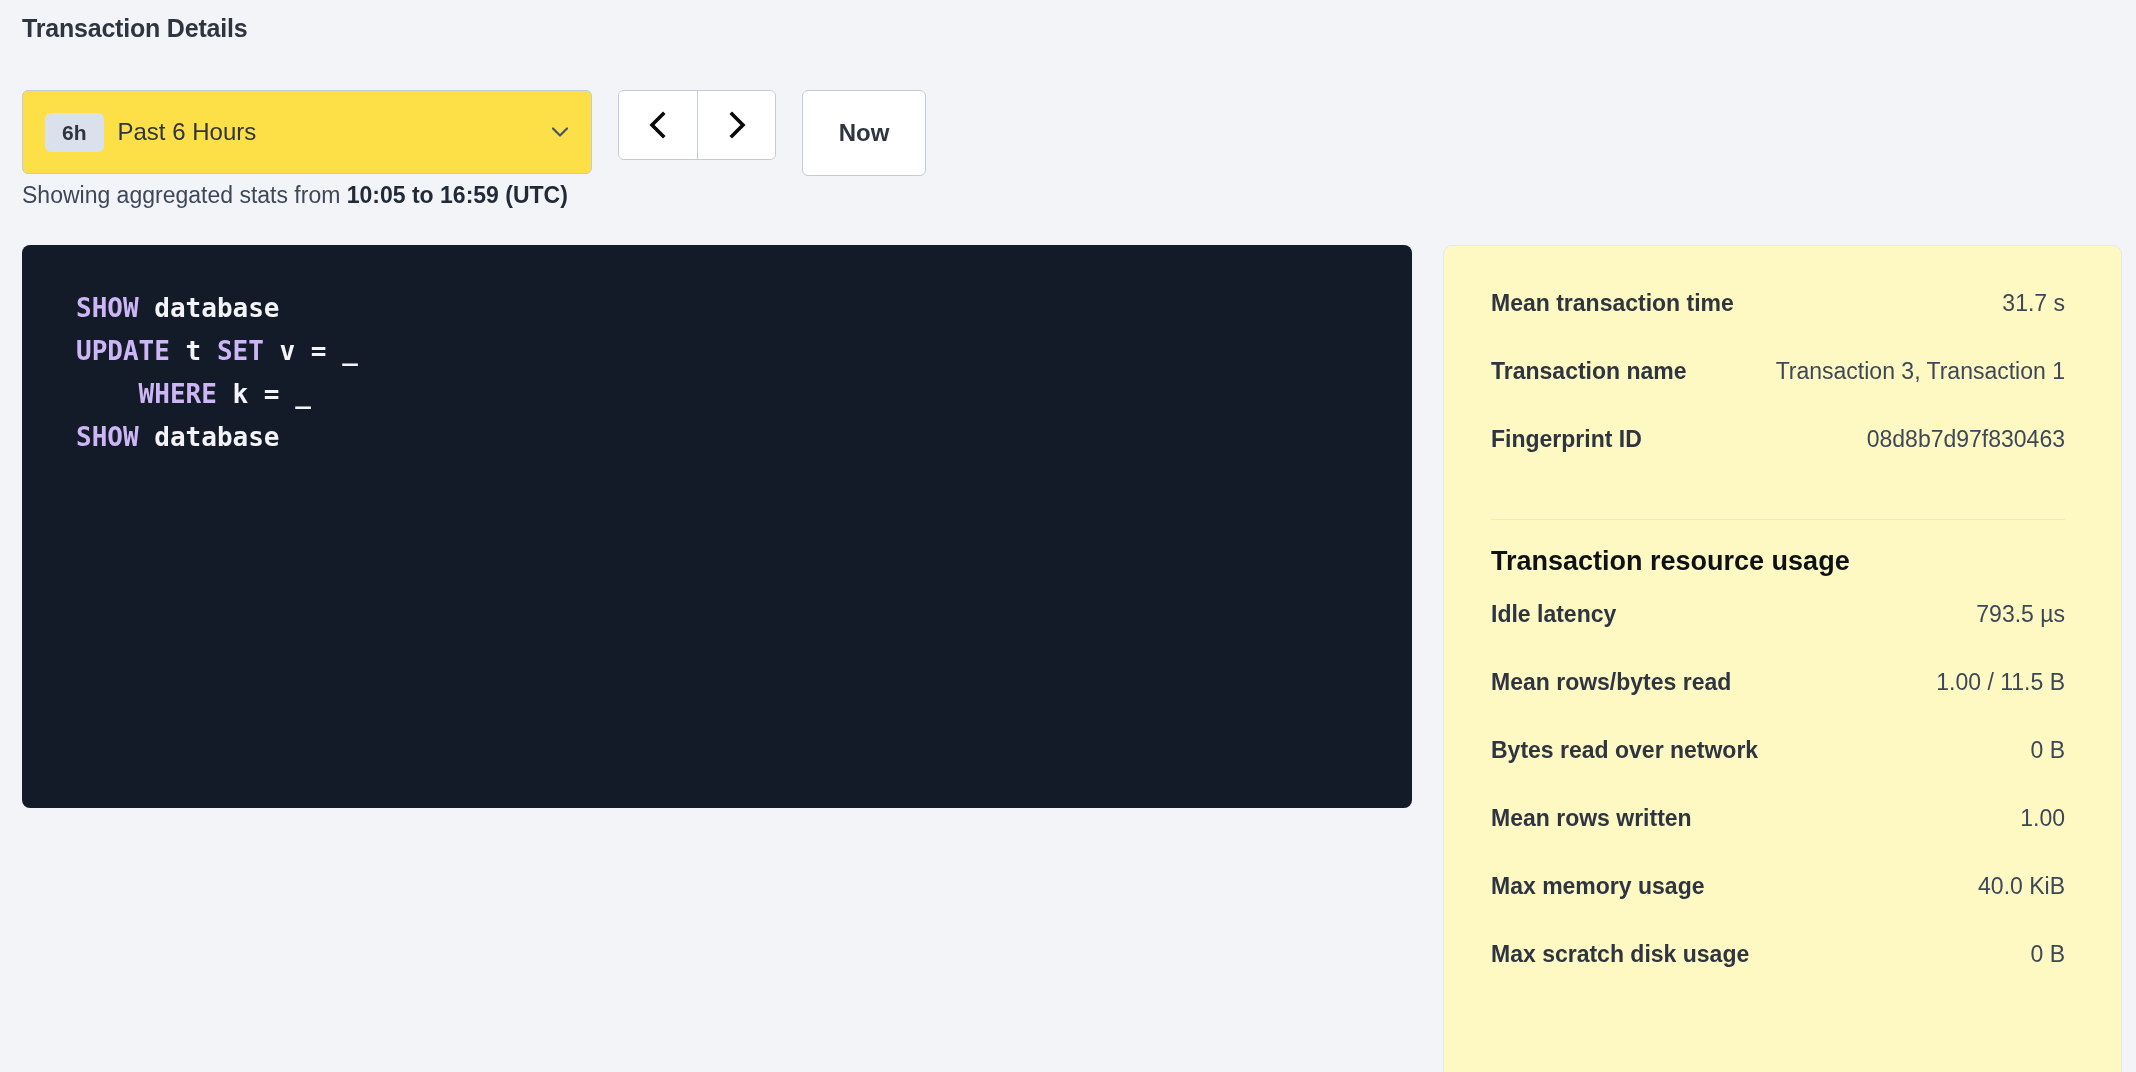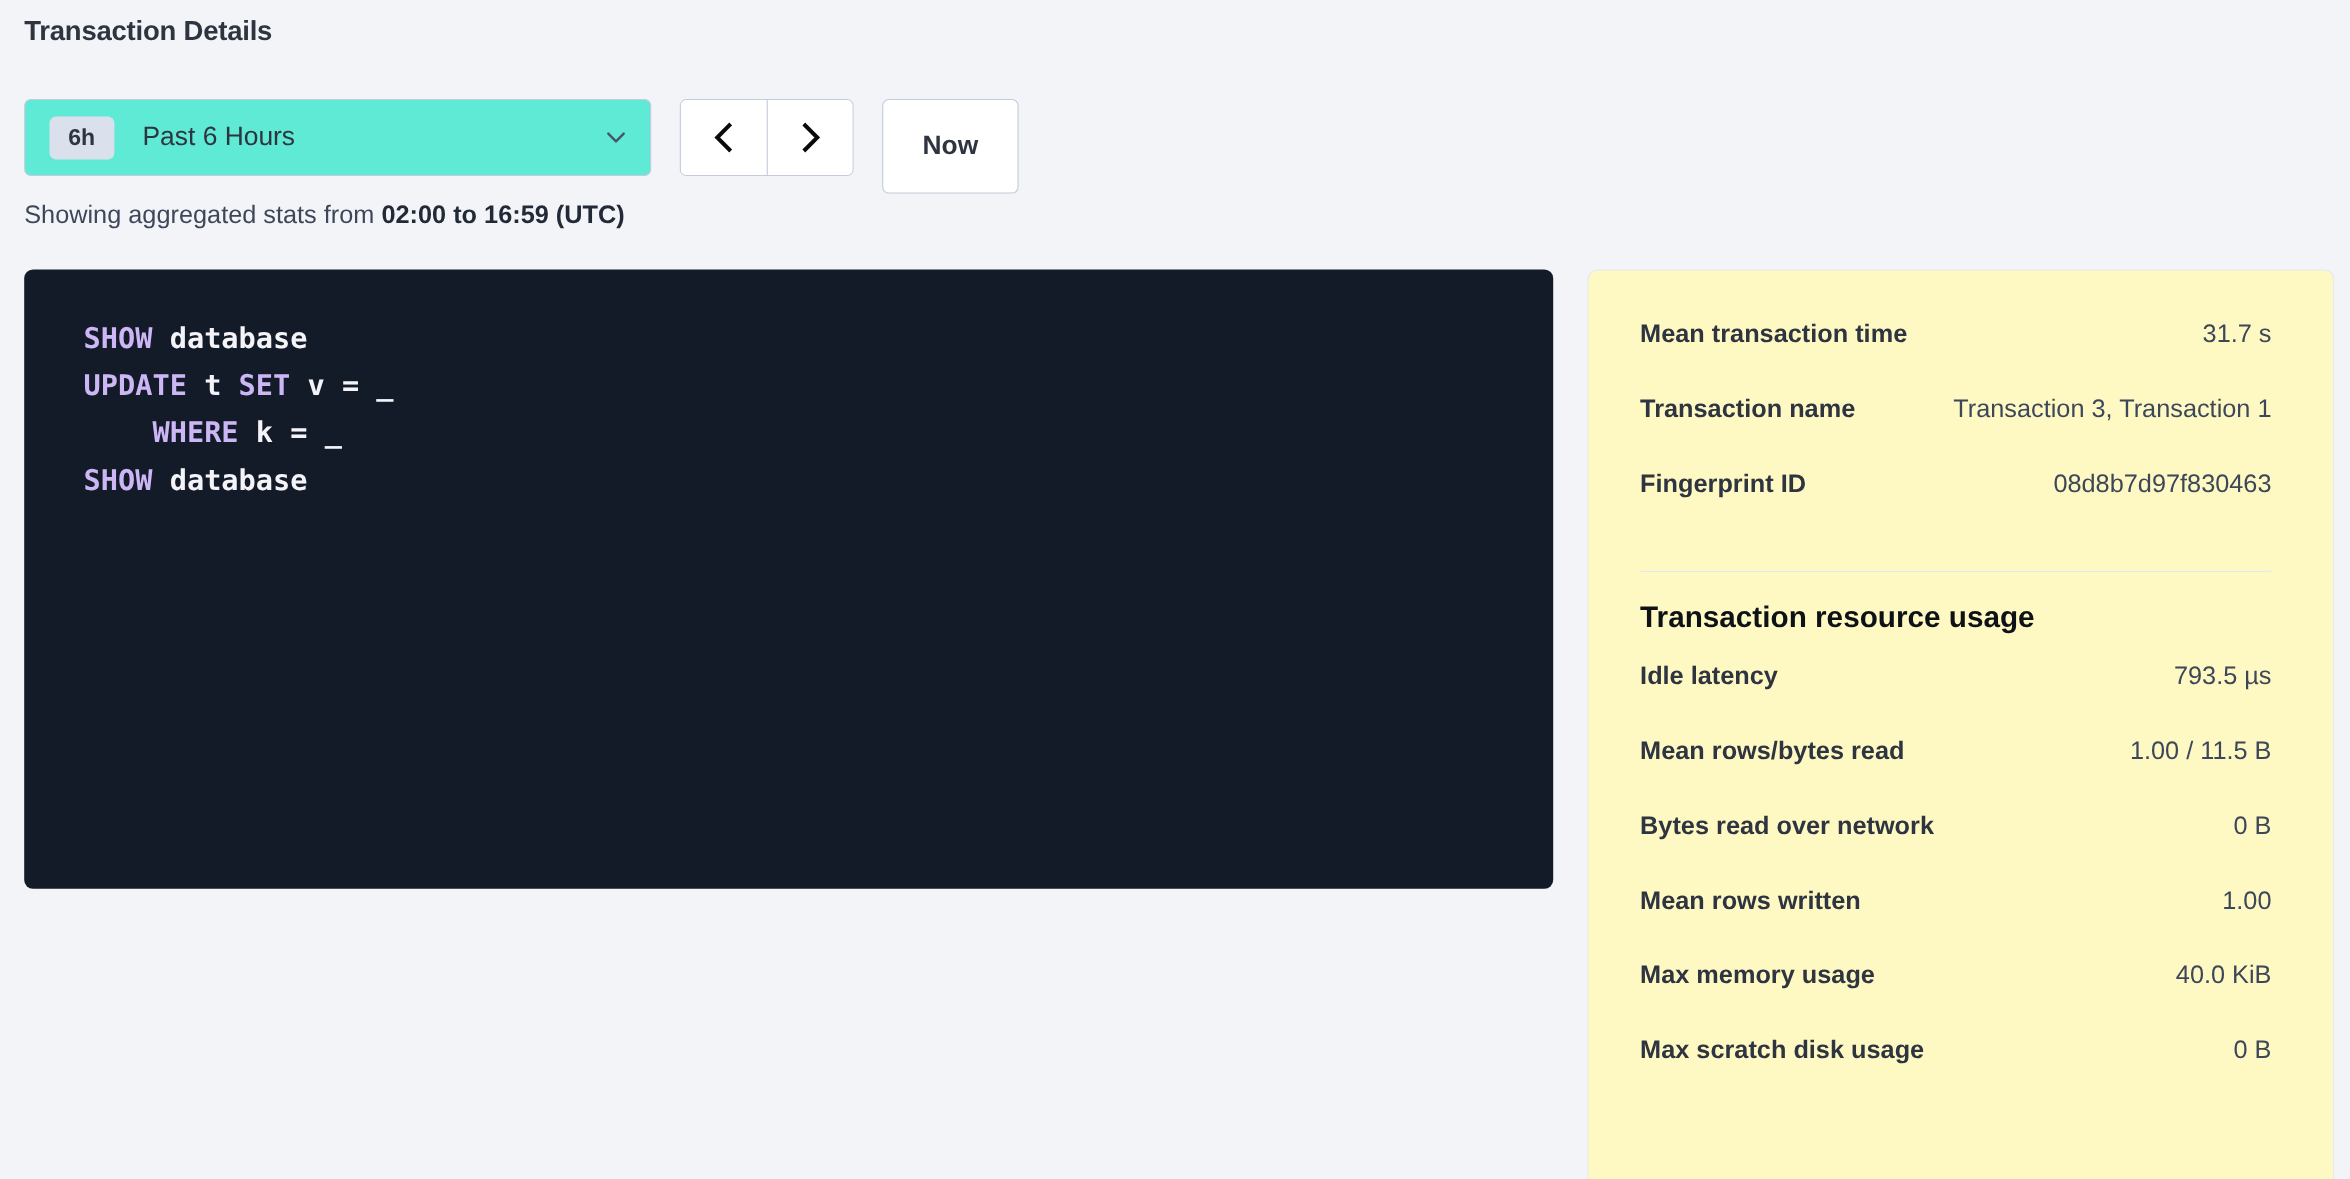--- a/index.html
+++ b/index.html
@@ -35,43 +35,43 @@
     position: absolute;
     left: 22px;
     top: 90px;
     display: flex;
     align-items: stretch;
     gap: 26px;
   }
 
   .time-select {
     width: 570px;
-    height: 70px;
-    background: #5eead4;
+    height: 84px;
+    background: #fde047;
     border: 1px solid #c3cada;
     border-radius: 6px;
     display: flex;
     align-items: center;
     padding: 0 20px 0 22px;
     cursor: pointer;
   }
 
   .time-badge {
     background: #dbe1ec;
     color: #2e3440;
     font-size: 21px;
     font-weight: bold;
     border-radius: 6px;
     padding: 9px 17px;
     line-height: 1;
     flex: none;
   }
 
   .time-label {
-    margin-left: 26px;
+    margin-left: 14px;
     font-size: 24px;
     color: #2e3440;
     flex: 1;
   }
 
   .chevron-down {
     width: 22px;
     height: 22px;
     flex: none;
     display: block;
@@ -229,21 +229,21 @@
             <path d="M10 5 L21 16 L10 27" stroke="#0a0a0a" stroke-width="3.6" stroke-linecap="square" stroke-linejoin="miter"></path>
           </svg>
         </span>
       </button>
     </div>
 
     <button class="now-btn">Now</button>
   </div>
 
   <div class="stats-note">
-    <span>Showing aggregated stats from </span><b>02:00 to 16:59 (UTC)</b>
+    <span>Showing aggregated stats from </span><b>10:05 to 16:59 (UTC)</b>
   </div>
 
   <div class="code-block">
     <div id="code-lines">
         <div class="code-line"><span class="kw">SHOW</span><span class="id"> database</span></div>
         <div class="code-line"><span class="kw">UPDATE</span><span class="id"> t </span><span class="kw">SET</span><span class="id"> v = _</span></div>
         <div class="code-line"><span class="kw">    WHERE</span><span class="id"> k = _</span></div>
         <div class="code-line"><span class="kw">SHOW</span><span class="id"> database</span></div>
       </div>
   </div>

